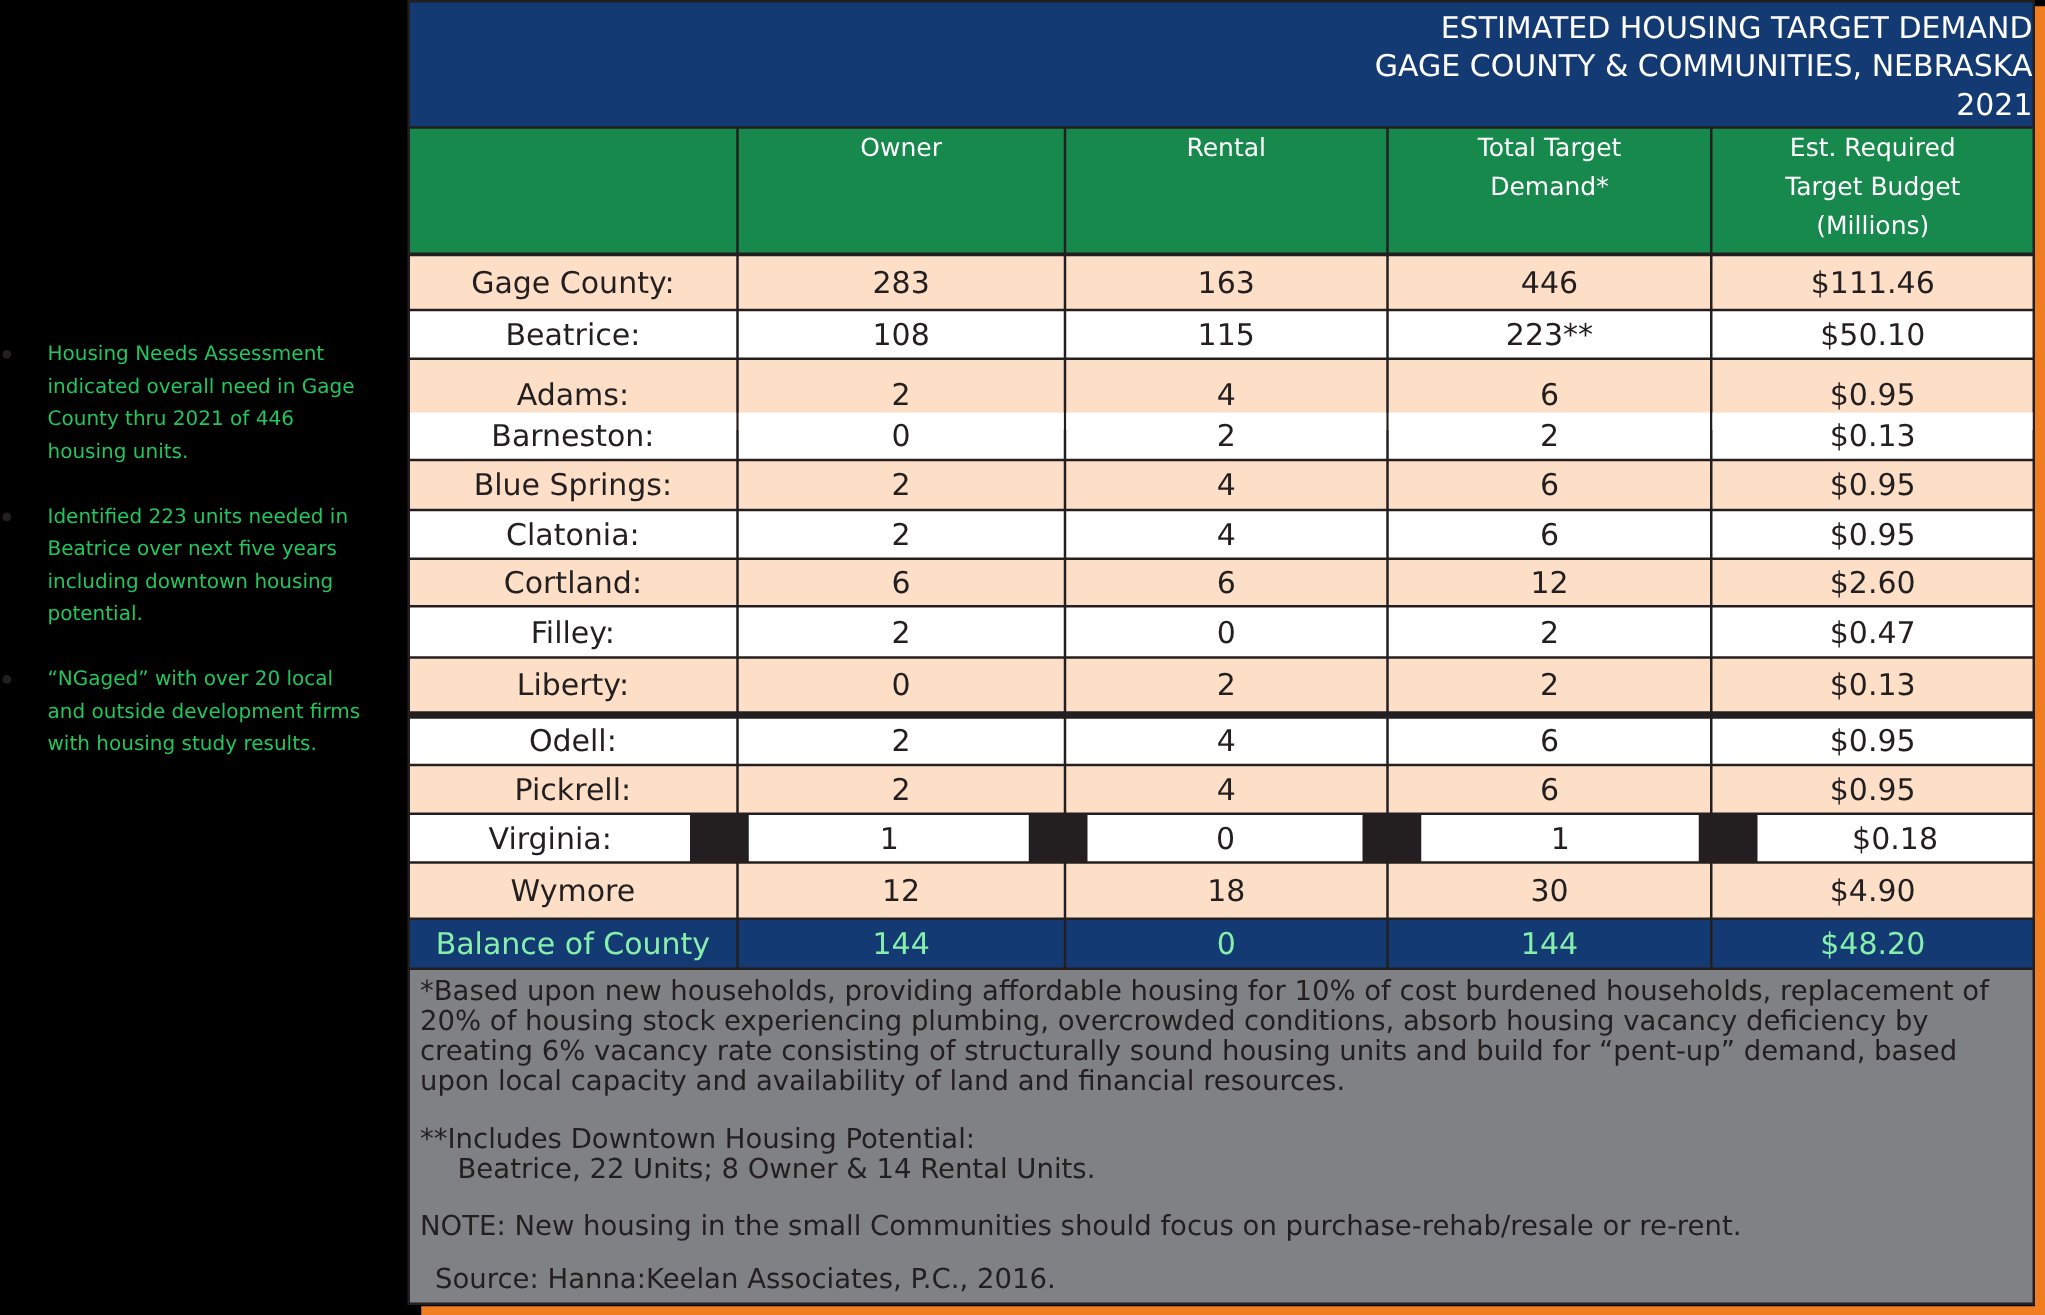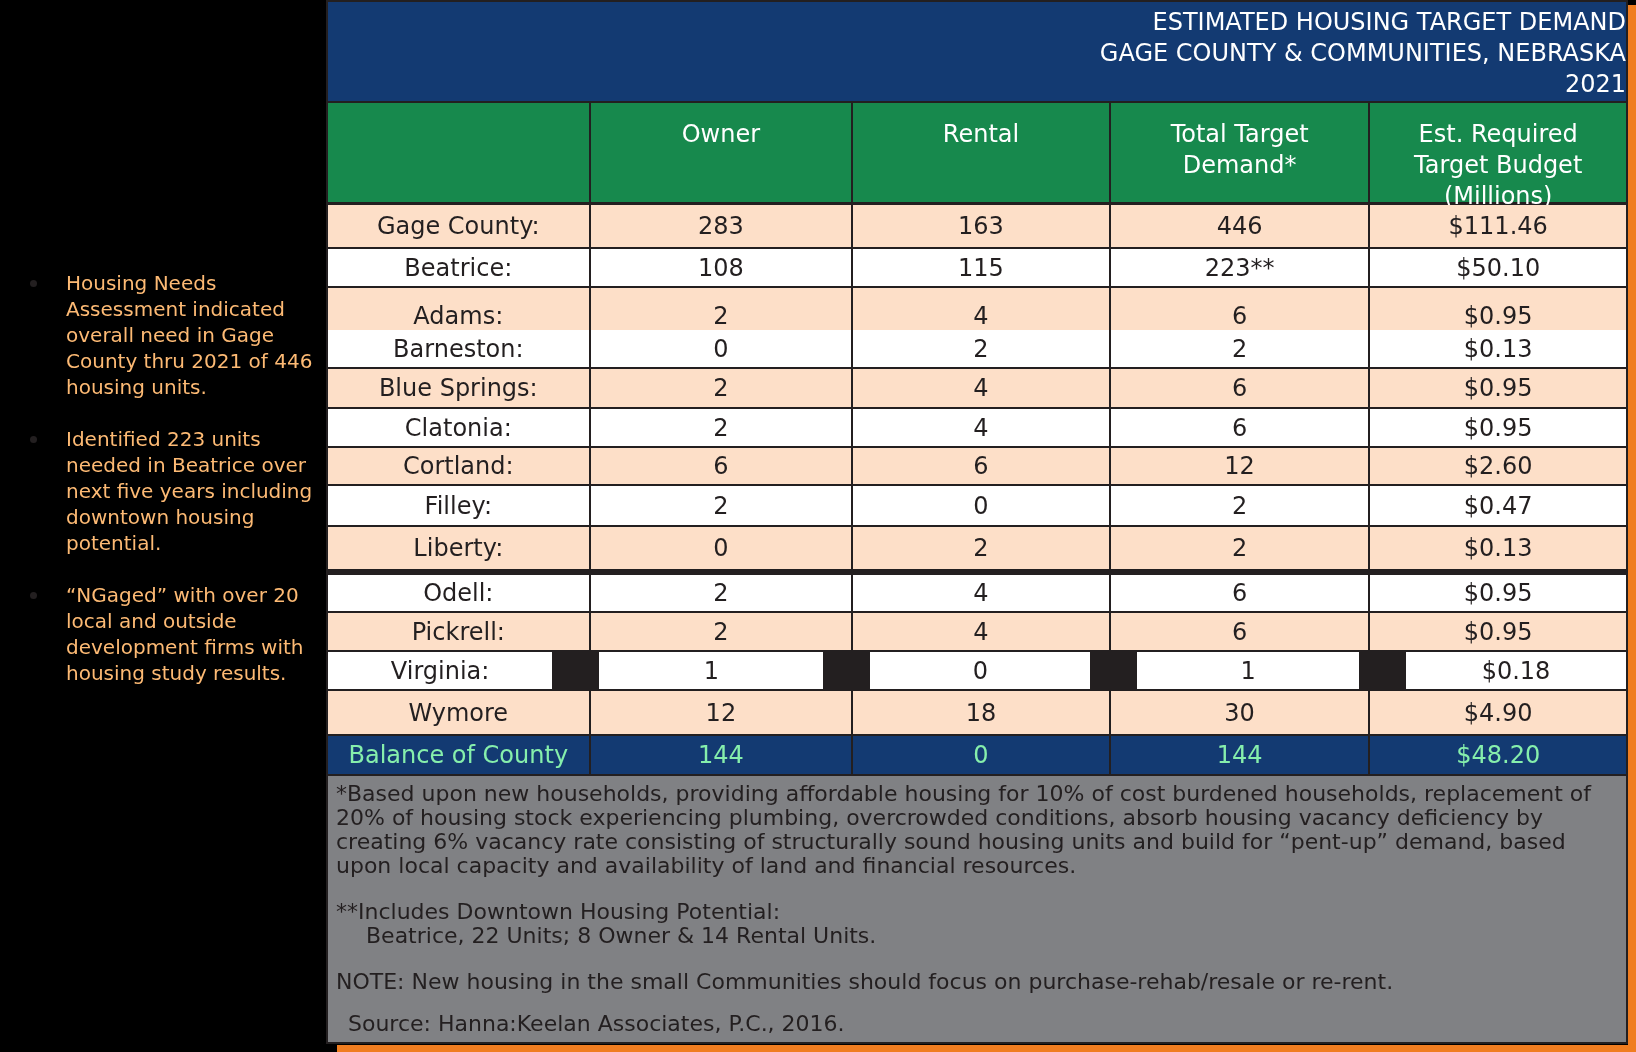--- a/index.html
+++ b/index.html
@@ -1,22 +1,22 @@
 <!DOCTYPE html>
 <html><head>
 <meta charset="utf-8">
 <style>
   html, body { margin:0; padding:0; }
   body {
     width:1636px; height:1052px; background:#000; position:relative; overflow:hidden;
     font-family:"DejaVu Sans", "Liberation Sans", sans-serif;
   }
   .side {
-    position:absolute; left:0; top:270px; width:300px; color:#fdba74;
-    font-size:20px; line-height:26px;margin-left:28px;
+    position:absolute; left:0; top:270px; width:300px; color:#22c55e;
+    font-size:16px; line-height:26px;
   }
   .side .bullet { position:relative; padding-left:38px; margin-bottom:26px; }
   .side .dot {
     position:absolute; left:2px; top:10px; width:7px; height:7px; border-radius:50%; background:#231f20;
   }
   .orange-right { position:absolute; left:1628px; top:5px; width:8px; height:1047px; background:#f07d20; }
   .orange-bottom { position:absolute; left:337px; top:1045px; width:1299px; height:7px; background:#f07d20; }
   .table-wrap {
     position:absolute; left:326px; top:0; width:1302px; height:1044px;
     background:#231f20; box-sizing:border-box;
@@ -25,21 +25,21 @@
     position:absolute; left:2px; top:2px; right:2px; height:99px; background:#133a72;
     color:#fff; text-align:right; font-size:24px; line-height:31px; padding-top:5px; box-sizing:border-box;
   }
   .row { position:absolute; left:2px; right:2px; display:flex; }
   .cell {
     box-sizing:border-box; display:flex; align-items:center; justify-content:center;
     text-align:center; color:#231f20; font-size:24px;
   }
   .c0 { width:261px; } .c1 { width:261px; margin-left:2px; } .c2 { width:256px; margin-left:2px; }
   .c3 { width:258px; margin-left:2px; } .c4 { width:256px; margin-left:2px; }
-  .hdr .cell { background:#17894d; color:#fff; align-items:flex-start; padding-top:16px; line-height:31px; font-size:24px; }
+  .hdr .cell { background:#17894d; color:#fff; align-items:flex-start; padding-top:0; line-height:31px; font-size:20px; }
   .peach .cell { background:#fddfc8; }
   .white .cell { background:#fff; }
   .navy .cell { background:#133a72; color:#86efac; }
   .notes {
     position:absolute; left:2px; right:2px; top:776px; bottom:2px; background:#808184;
     color:#231f20; font-size:22px; line-height:24px; padding:6px 8px; box-sizing:border-box;
   }
   .notes p { margin:0; }
   .notes .gap { height:22px; }
   .notes .indent { padding-left:30px; }

